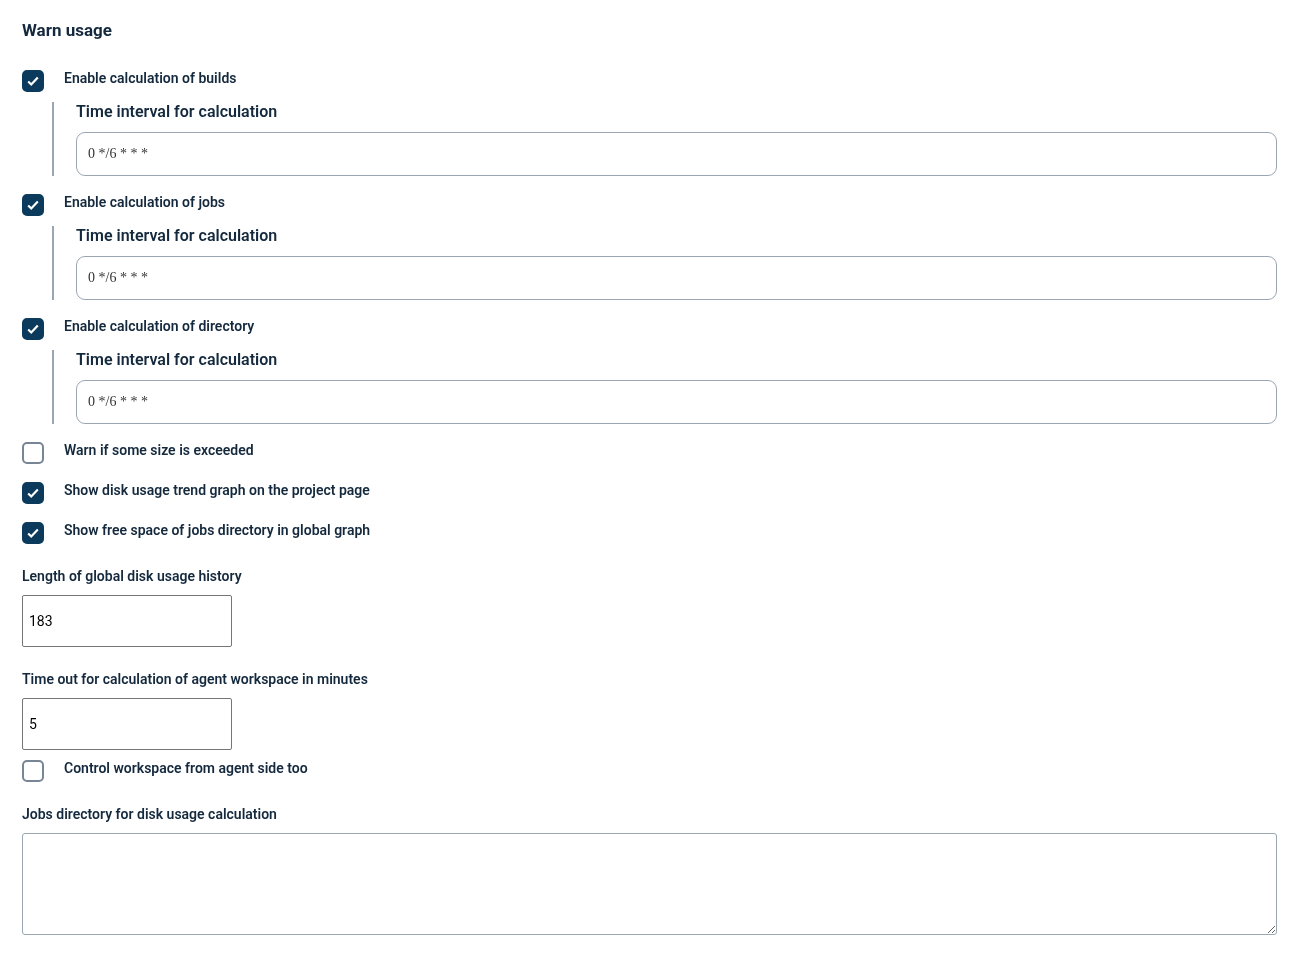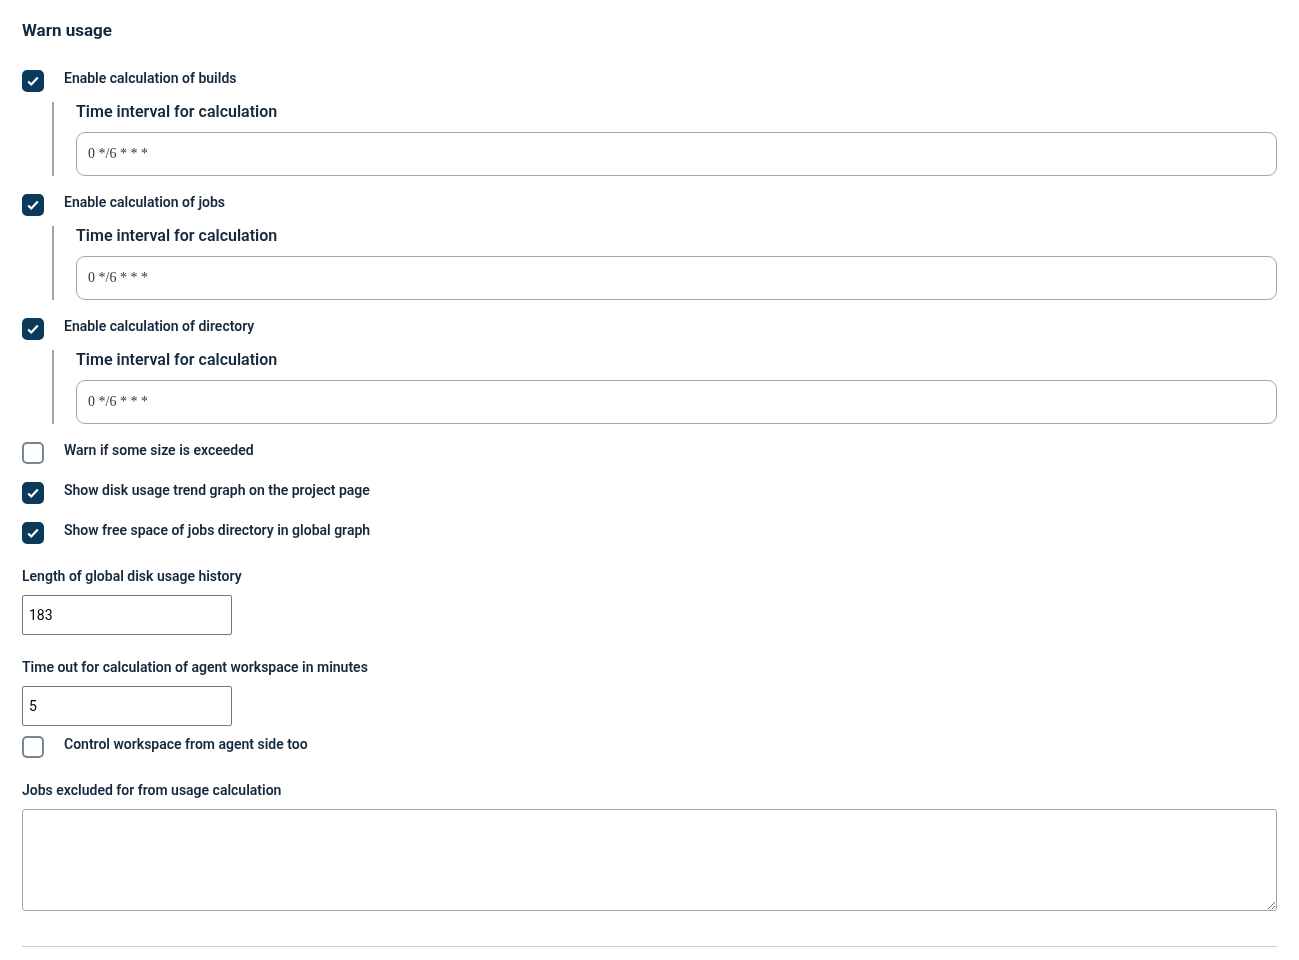--- a/index.html
+++ b/index.html
@@ -83,21 +83,21 @@
     }
     .field-label {
       font-weight: 600;
       color: #14293d;
       font-size: 14px;
       margin-bottom: 11px;
       display: block;
     }
     .number-input {
       width: 210px;
-      padding: 11px 6px;
+      padding: 17px 6px;
       border: 1px solid #767676;
       border-radius: 2px;
       font-size: 14px;
       font-family: inherit;
     }
     .textarea {
       width: 100%;
       height: 102px;
       padding: 9px 11px;
       border: 1px solid #9aa7b3;
@@ -194,17 +194,17 @@
 </div>
 
 <div class="checkbox-row tight">
   <span class="checkbox">
     
   </span>
   <span class="checkbox-label">Control workspace from agent side too</span>
 </div>
 
 <div class="field-block">
-  <label class="field-label">Jobs excluded for from usage calculation</label>
+  <label class="field-label">Jobs directory for disk usage calculation</label>
   <textarea class="textarea" style=""></textarea>
 </div>
 
 <hr class="divider">
 
 </body></html>

